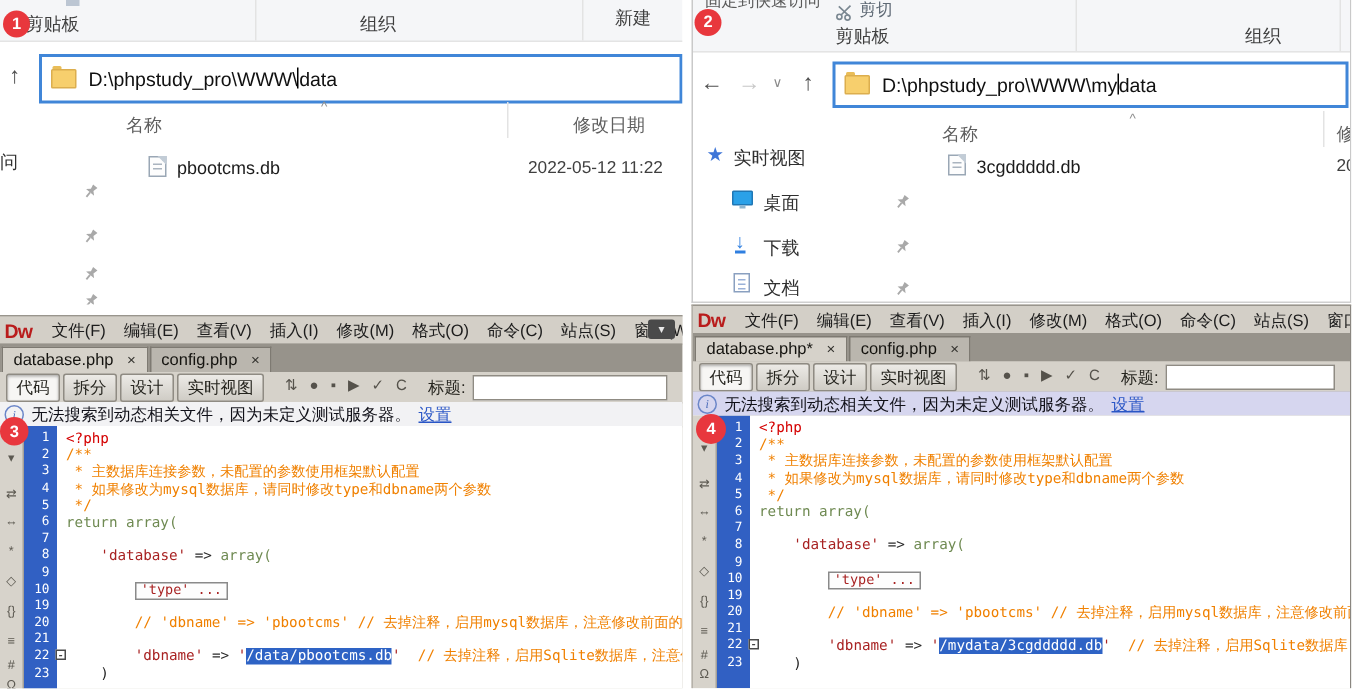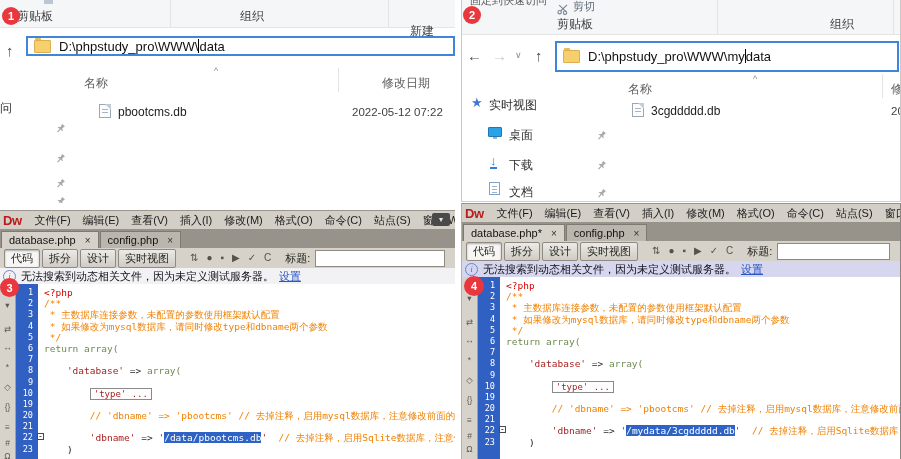--- a/index.html
+++ b/index.html
@@ -91,36 +91,36 @@
 </head>
 <body>
 
 <div class="screen">
 
   <div class="ex-panel" style="left:0;top:0;width:455px;height:203px;">
     <div class="ribbon" style="height:27px;">
       <div class="frag-box" style="left:44px;top:0;width:9px;height:4px;"></div>
       <div class="ribbon-label" style="left:17px;top:8px;">剪贴板</div>
       <div class="ribbon-label" style="left:240px;top:8px;">组织</div>
-      <div class="ribbon-label" style="left:410px;top:23px;">新建</div>
+      <div class="ribbon-label" style="left:410px;top:4px;">新建</div>
       <div class="vsep" style="left:170px;top:0;height:27px;"></div>
       <div class="vsep" style="left:388px;top:0;height:27px;"></div>
     </div>
     <div class="navarrow" style="left:6px;top:43px;">↑</div>
-    <div class="addr" style="left:26px;top:36px;width:429px;height:20px;">
+    <div class="addr" style="left:26px;top:36px;width:429px;height:33px;">
       <span class="folder"></span>
       <span class="addr-text"><span>D:\phpstudy_pro\WWW\</span><span class="caret"></span><span>data</span></span>
     </div>
     <div class="sortcaret" style="left:214px;top:66px;">^</div>
     <div class="colhead" style="left:84px;top:75px;">名称</div>
     <div class="colhead" style="left:352px;top:75px;margin-left:30px;">修改日期</div>
     <div class="vsep" style="left:338px;top:68px;height:24px;"></div>
     <div class="dbicon" style="left:99px;top:104px;"></div>
     <div class="filename" style="left:118px;top:105px;">pbootcms.db</div>
-    <div class="filedate" style="left:352px;top:106px;">2022-05-12 07:22</div>
+    <div class="filedate" style="left:352px;top:106px;">2022-05-12 11:22</div>
     <div class="sb-label" style="left:0;top:100px;">问</div>
     <div class="pin" style="left:56px;top:120px;"><svg width="11" height="11" viewBox="0 0 11 11">
           <g transform="rotate(40 5 5)">
             <path d="M3.2 1.2 L7 1.2 L6.2 4.4 L8.6 6.6 L1.6 6.6 L4 4.4 Z" fill="#a9a9a9"></path>
             <path d="M5.1 6.6 L5.1 10.4" stroke="#a9a9a9" stroke-width="1.2"></path>
           </g>
         </svg></div>
     <div class="pin" style="left:56px;top:150px;"><svg width="11" height="11" viewBox="0 0 11 11">
           <g transform="rotate(40 5 5)">
             <path d="M3.2 1.2 L7 1.2 L6.2 4.4 L8.6 6.6 L1.6 6.6 L4 4.4 Z" fill="#a9a9a9"></path>

